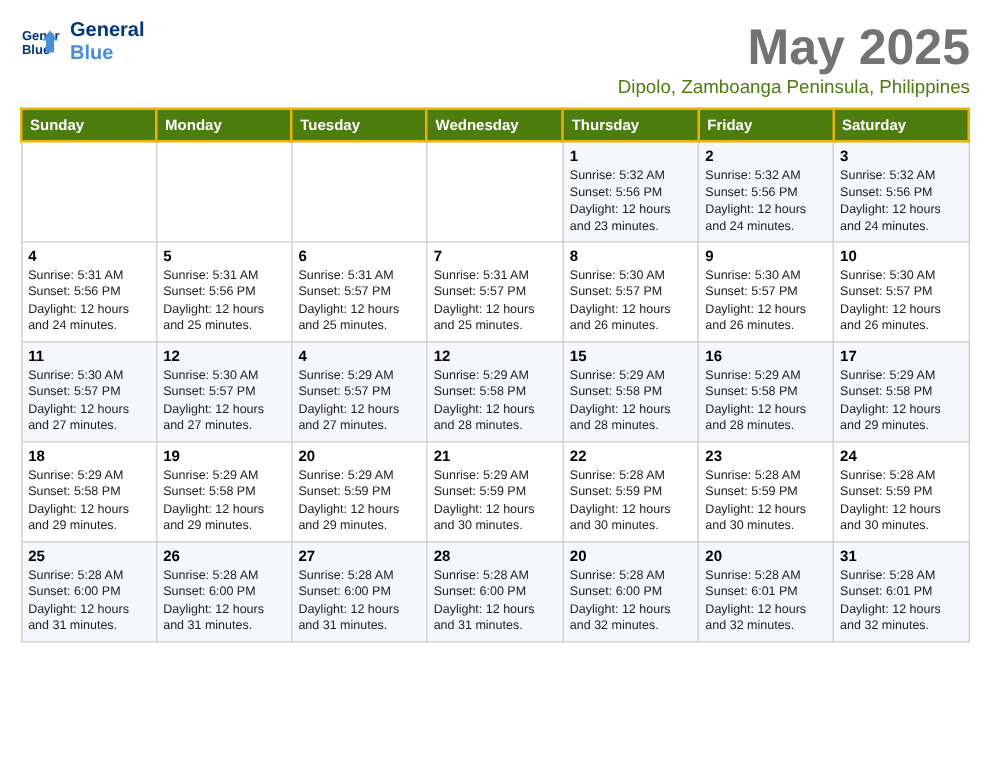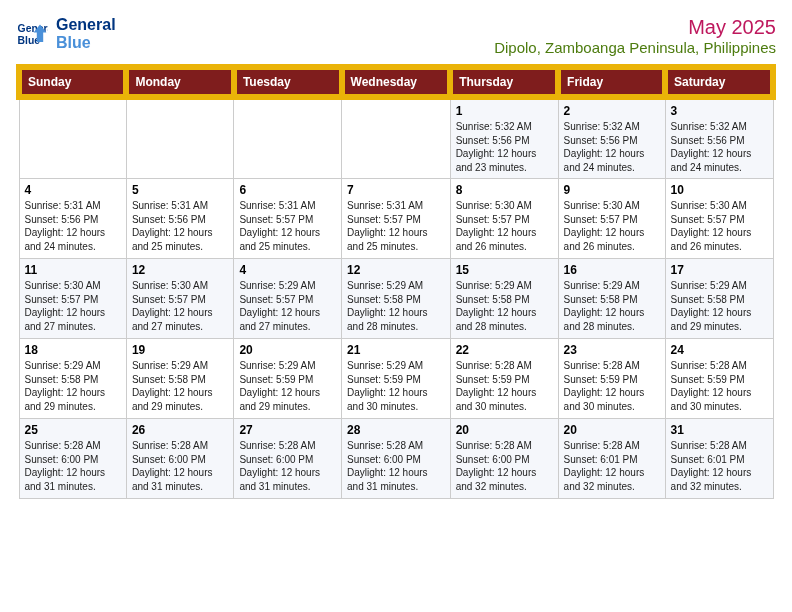--- a/index.html
+++ b/index.html
@@ -22,40 +22,40 @@
     }
     .logo-icon {
       width: 32px;
       height: 32px;
       margin-right: 4px;
     }
     .title-block {
       text-align: right;
     }
     .month-title {
-      font-size: 20px;
-      font-weight: normal;
-      color: #be185d;
+      font-size: 40px;
+      font-weight: bold;
+      color: #737373;
     }
     .subtitle {
       font-size: 15px;
       color: #4d7c0f;
     }
     table {
       width: 100%;
       border-collapse: collapse;
       font-size: 11px;
     }
     thead tr th {
-      background-color: #7f1d1d;
+      background-color: #4d7c0f;
       color: #fff;
       text-align: left;
       padding: 5px 6px;
       font-size: 12px;
-      border: 6px solid #eab308;
+      border: 2px solid #eab308;
     }
     tbody tr td {
       vertical-align: top;
       border: 1px solid #ccc;
       padding: 4px 5px;
       width: 110px;
       min-height: 70px;
       height: 80px;
       background: #fff;
     }

